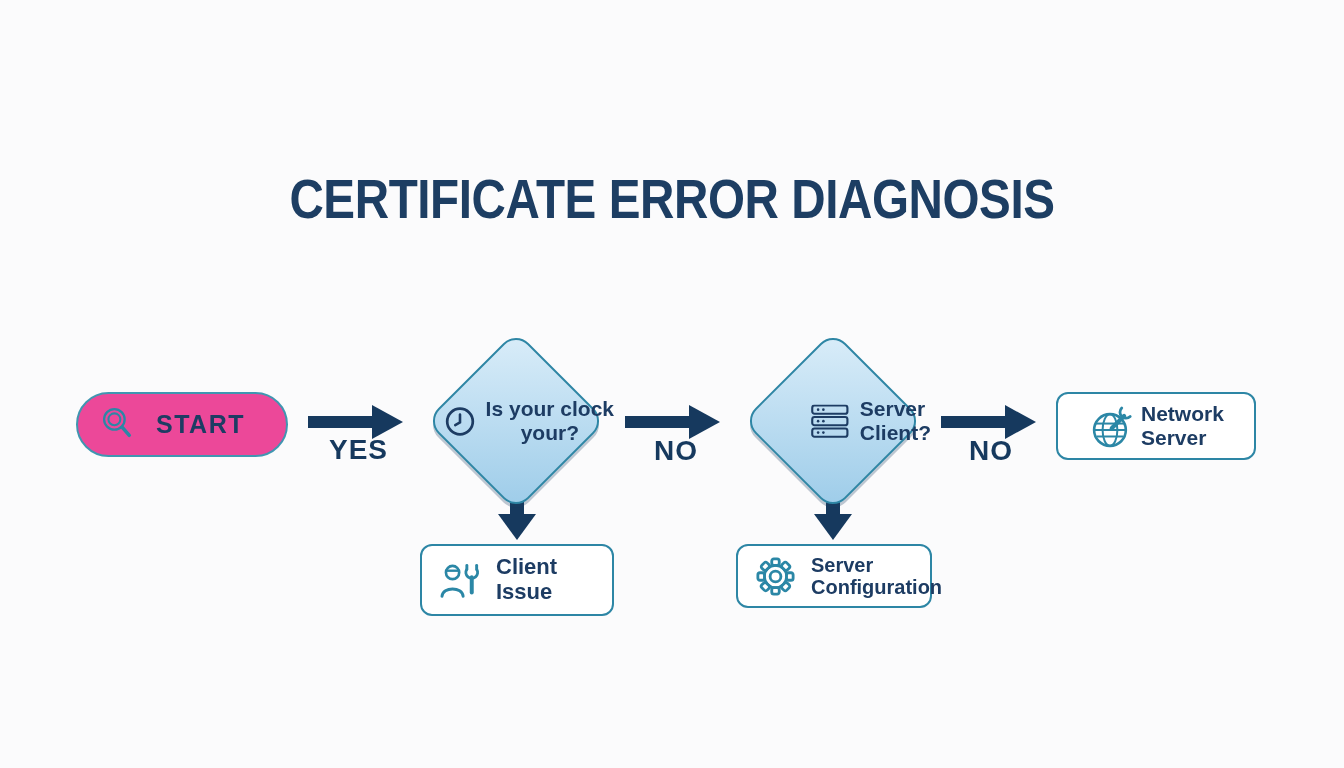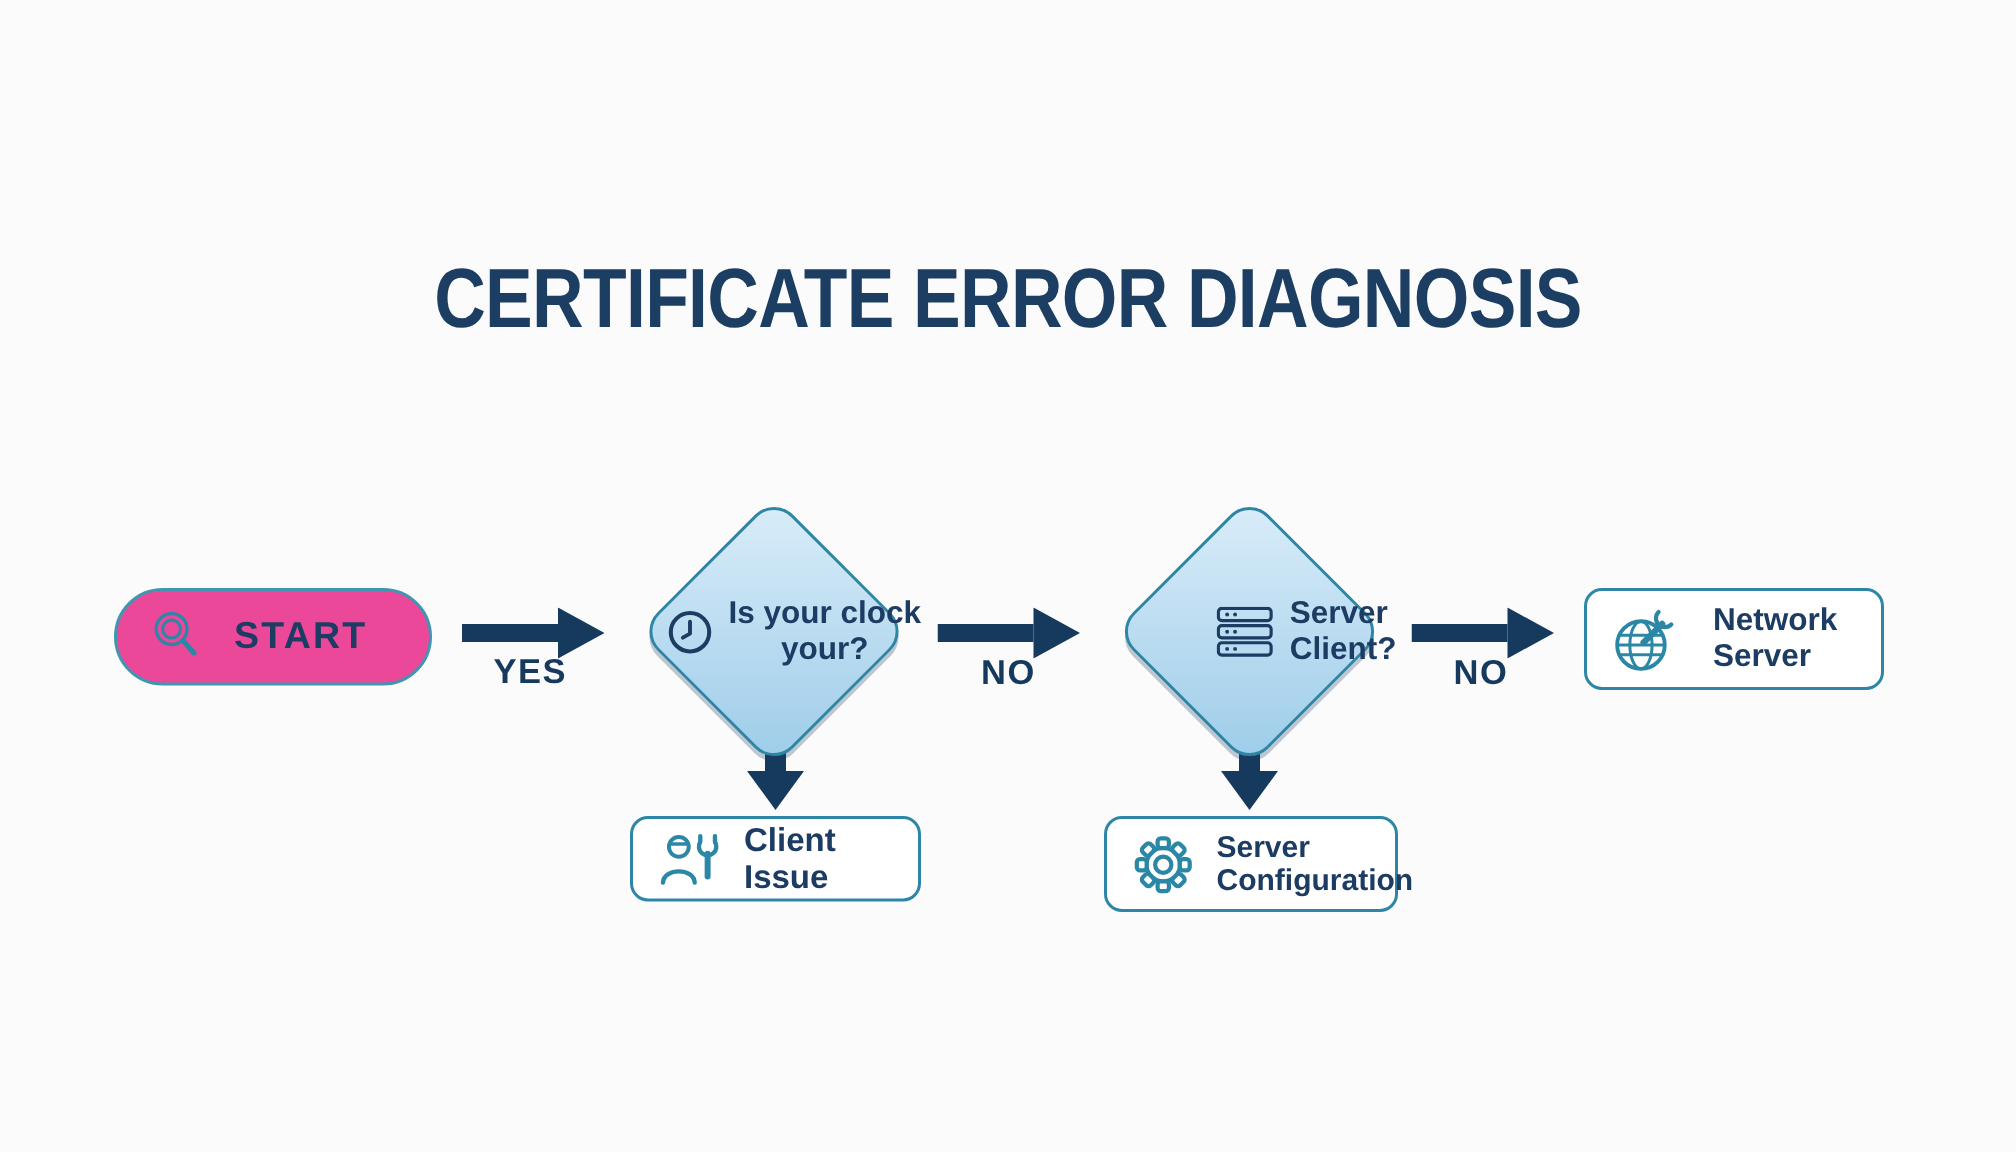--- a/index.html
+++ b/index.html
@@ -41,23 +41,23 @@
 
   
   .box {
     position:absolute;
     background:#ffffff;
     border:2px solid #2d86a5;
     border-radius:12px;
     display:flex; align-items:center;
     box-sizing:border-box;
   }
-  #client-box  { left:420px; top:500px; width:194px; height:57px; padding-left:16px; gap:13px; }
+  #client-box  { left:420px; top:500px; width:194px; height:72px; padding-left:16px; gap:13px; }
   #server-config-box { left:736px; top:500px; width:196px; height:64px; padding-left:14px; gap:12px; }
-  #network-box { left:1056px; top:348px; width:200px; height:68px; padding-left:16px; gap:21px; }
+  #network-box { left:1056px; top:348px; width:200px; height:68px; padding-left:32px; gap:4px; }
   .box-label {
     font-size:21px; font-weight:bold;
     color:#1d3c63; line-height:1.12;
   }
 
   
   .diamond-wrap { position:absolute; width:128px; height:128px; z-index:2; }
   #diamond-clock  { left:452px; top:313px; }
   #diamond-server { left:769px; top:313px; }
   .diamond-bg {
@@ -83,21 +83,21 @@
   
   .harrow { position:absolute; width:95px; height:34px; z-index:1; }
   .varrow { position:absolute; width:40px; height:50px; z-index:1; }
   #arrow-yes  { left:308px; top:361px; }
   #arrow-no-1 { left:625px; top:361px; }
   #arrow-no-2 { left:941px; top:361px; }
   #varrow-client { left:497px; top:446px; }
   #varrow-server { left:813px; top:446px; }
   .conn-label {
     position:absolute;
-    font-size:23px; font-weight:bold;
+    font-size:28px; font-weight:bold;
     color:#16395e; letter-spacing:1px;
   }
   #label-yes  { left:329px; top:390px; }
   #label-no-1 { left:654px; top:391px; }
   #label-no-2 { left:969px; top:391px; }
 
   .icon { display:inline-flex; flex:0 0 auto; }
 </style>
 </head>
 <body>

